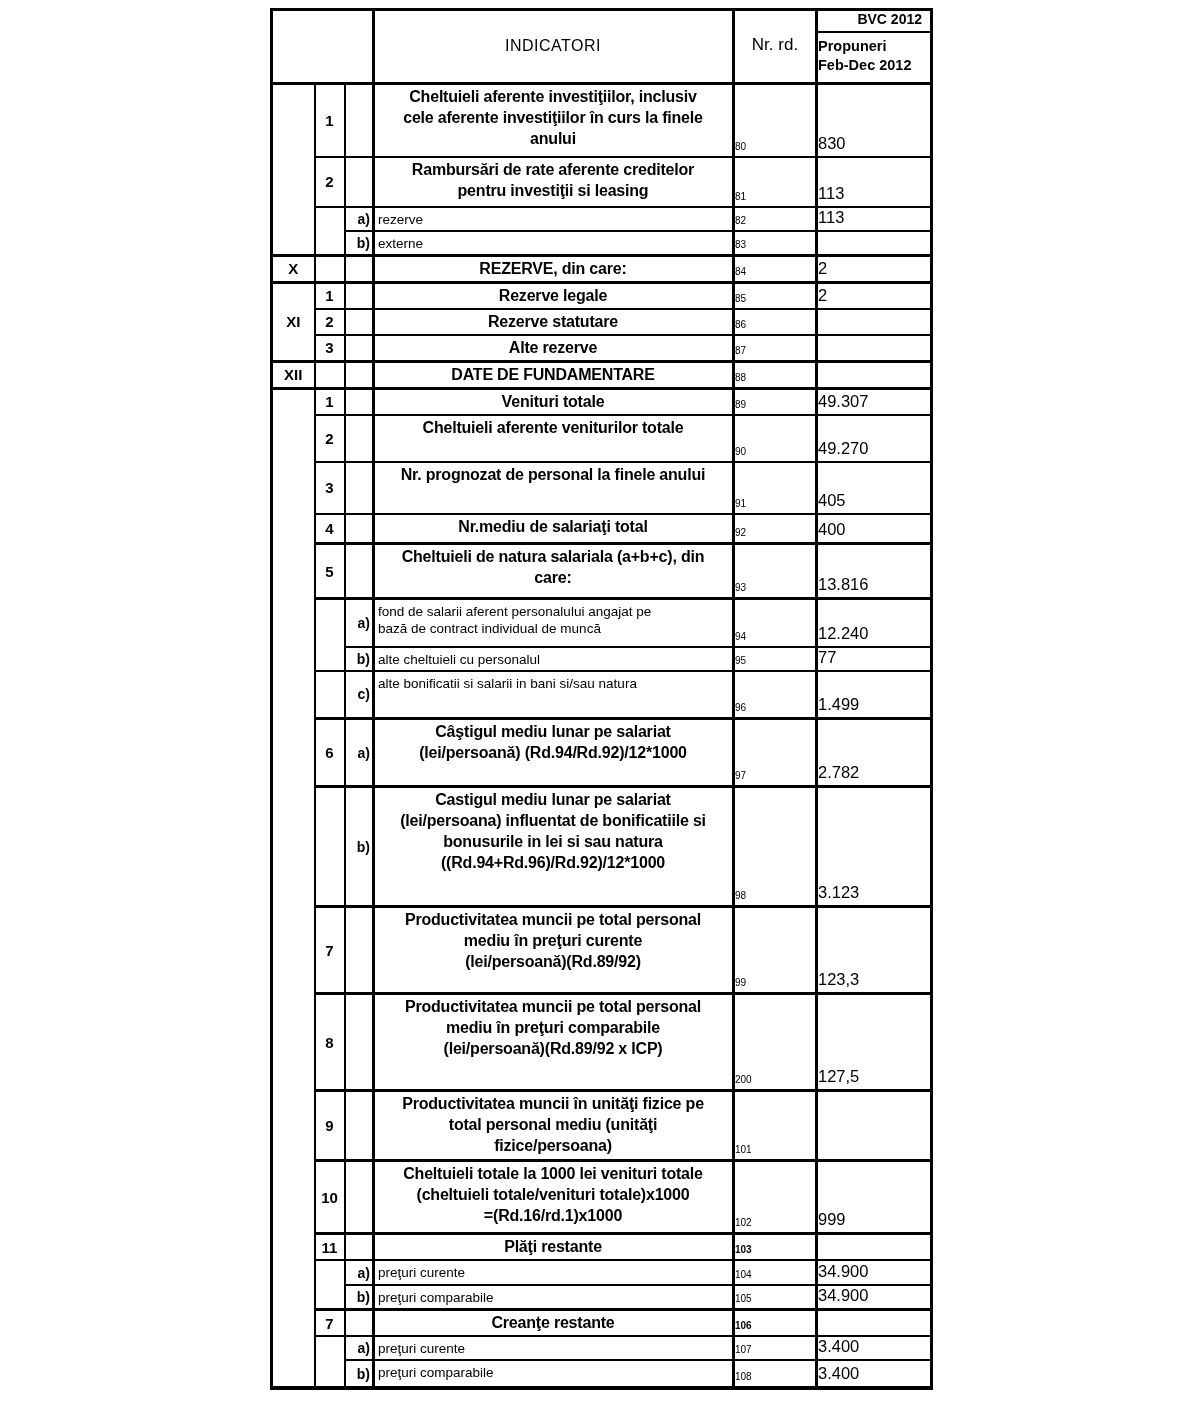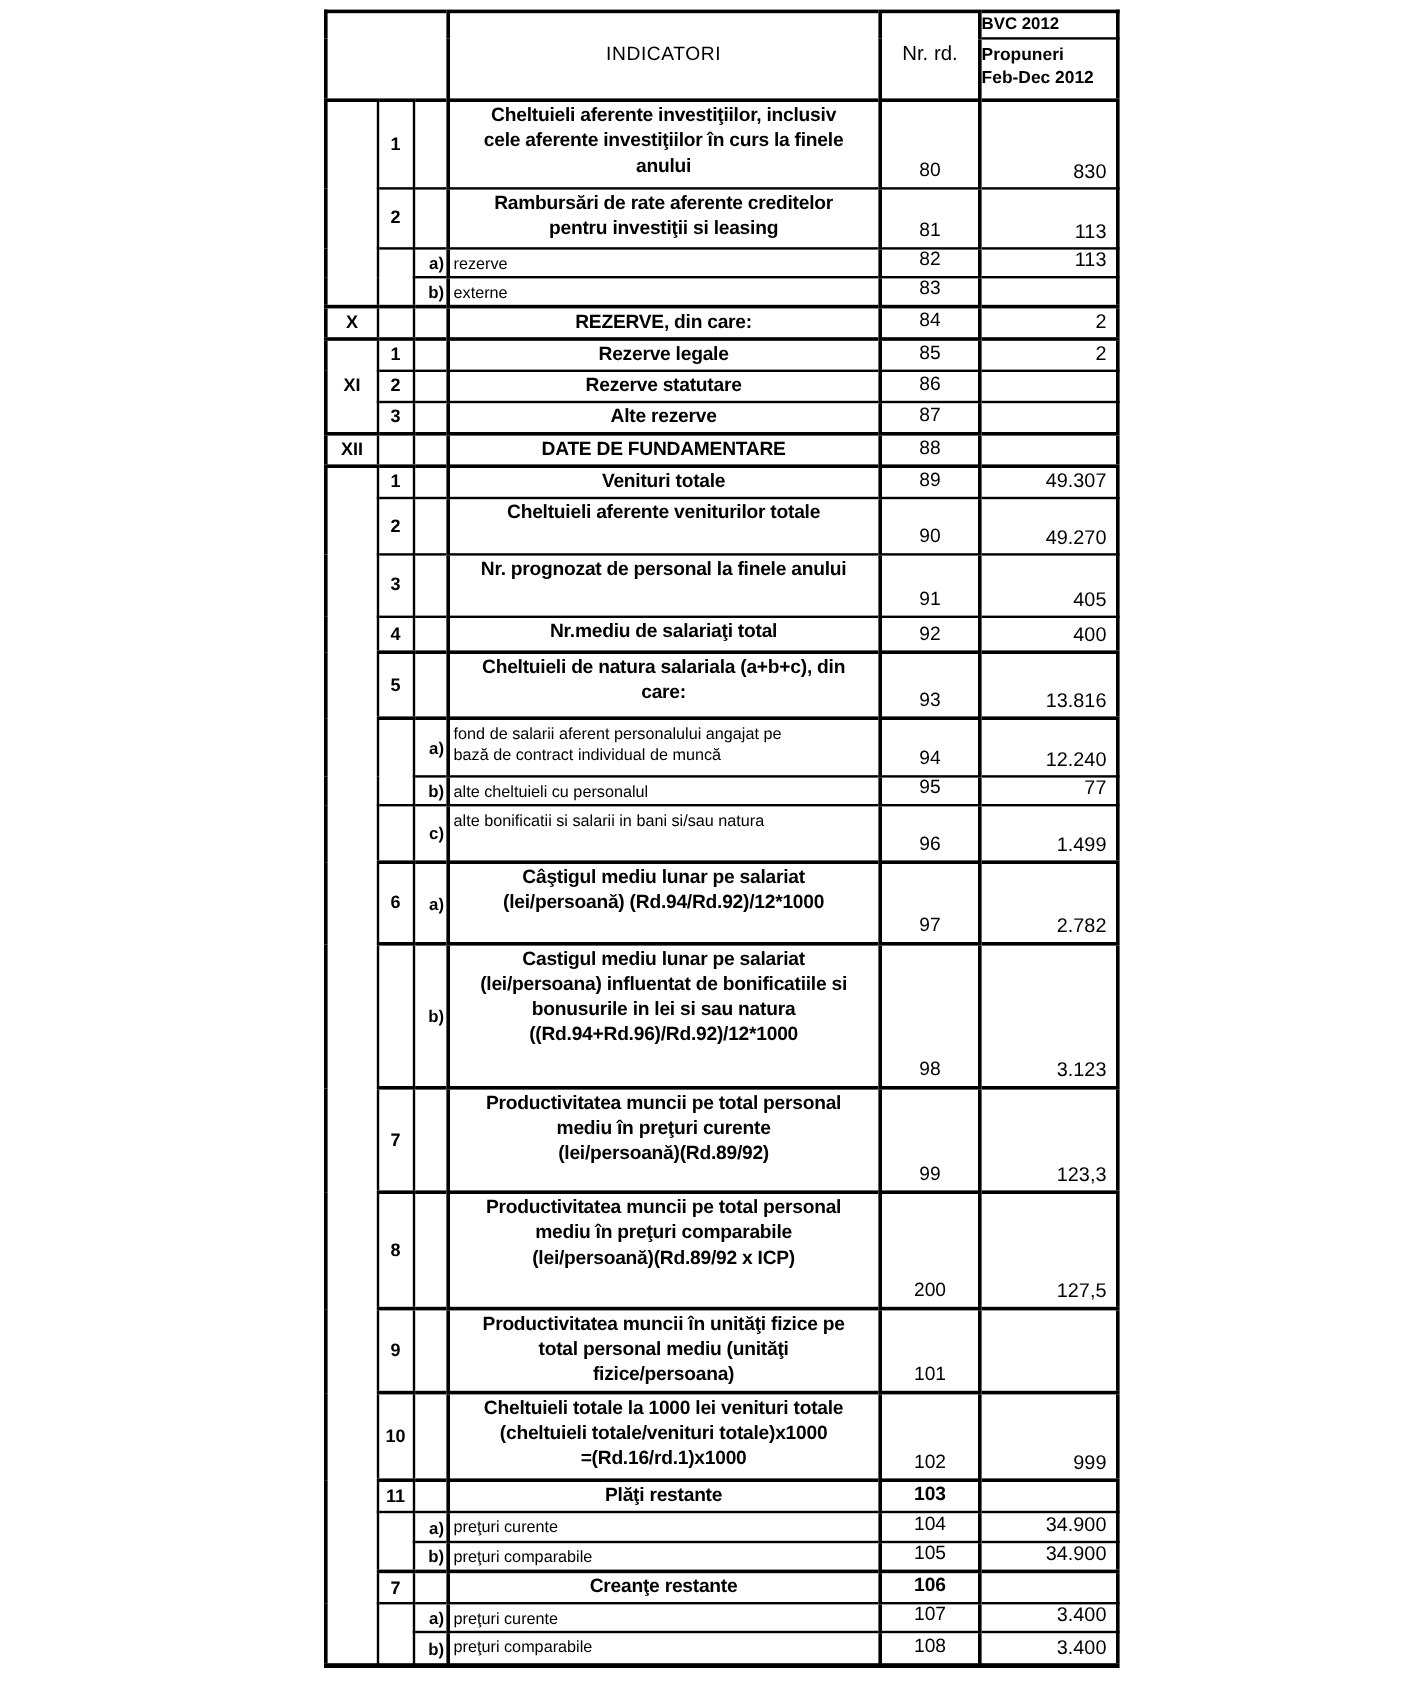--- a/index.html
+++ b/index.html
@@ -18,26 +18,26 @@
   td.c-ind,td.c-nr,td.c-val{border-left-width:3px;}
   
   tr.t3 > td{border-top-width:3px;}
 
   .c-rom{text-align:center;vertical-align:middle;font-weight:bold;font-size:15px;}
   .c-item{text-align:center;vertical-align:middle;font-weight:bold;font-size:15px;}
   .c-let{text-align:right;vertical-align:middle;font-weight:bold;font-size:14px;padding-right:2px;}
   .c-ind{text-align:left;vertical-align:top;padding:1px 4px 2px 3px;white-space:pre-line;}
   .ind-main{font-weight:bold;font-size:16px;line-height:21px;letter-spacing:-0.2px;text-align:center;}
   .ind-sub{font-weight:normal;font-size:13.5px;line-height:17px;padding-top:3px;}
-  .c-nr{text-align:center;vertical-align:bottom;font-size:16px;padding-bottom:4px;}
+  .c-nr{vertical-align:bottom;font-size:10px;padding-bottom:4px;}
   .nr-bold{font-weight:bold;}
-  .c-val{text-align:right;vertical-align:bottom;font-size:16.5px;padding:0 8px 3px 0;}
+  .c-val{text-align:left;vertical-align:bottom;font-size:16.5px;padding:0 8px 3px 0;}
   .hdr-ind{text-align:center;vertical-align:middle;font-size:16px;letter-spacing:0.5px;}
   .hdr-nr{text-align:center;vertical-align:middle;font-size:17px;}
-  .hdr-bvc{text-align:left;vertical-align:middle;font-weight:bold;font-size:14px;}
+  .hdr-bvc{text-align:right;vertical-align:middle;font-weight:bold;font-size:14px;}
   .hdr-prop{text-align:left;vertical-align:middle;font-weight:bold;font-size:14.5px;line-height:19px;white-space:pre-line;}
 </style>
 </head>
 <body>
 
 <div class="page">
 <table class="bvc">
   <colgroup>
     <col style="width:43px">
         <col style="width:30px">

